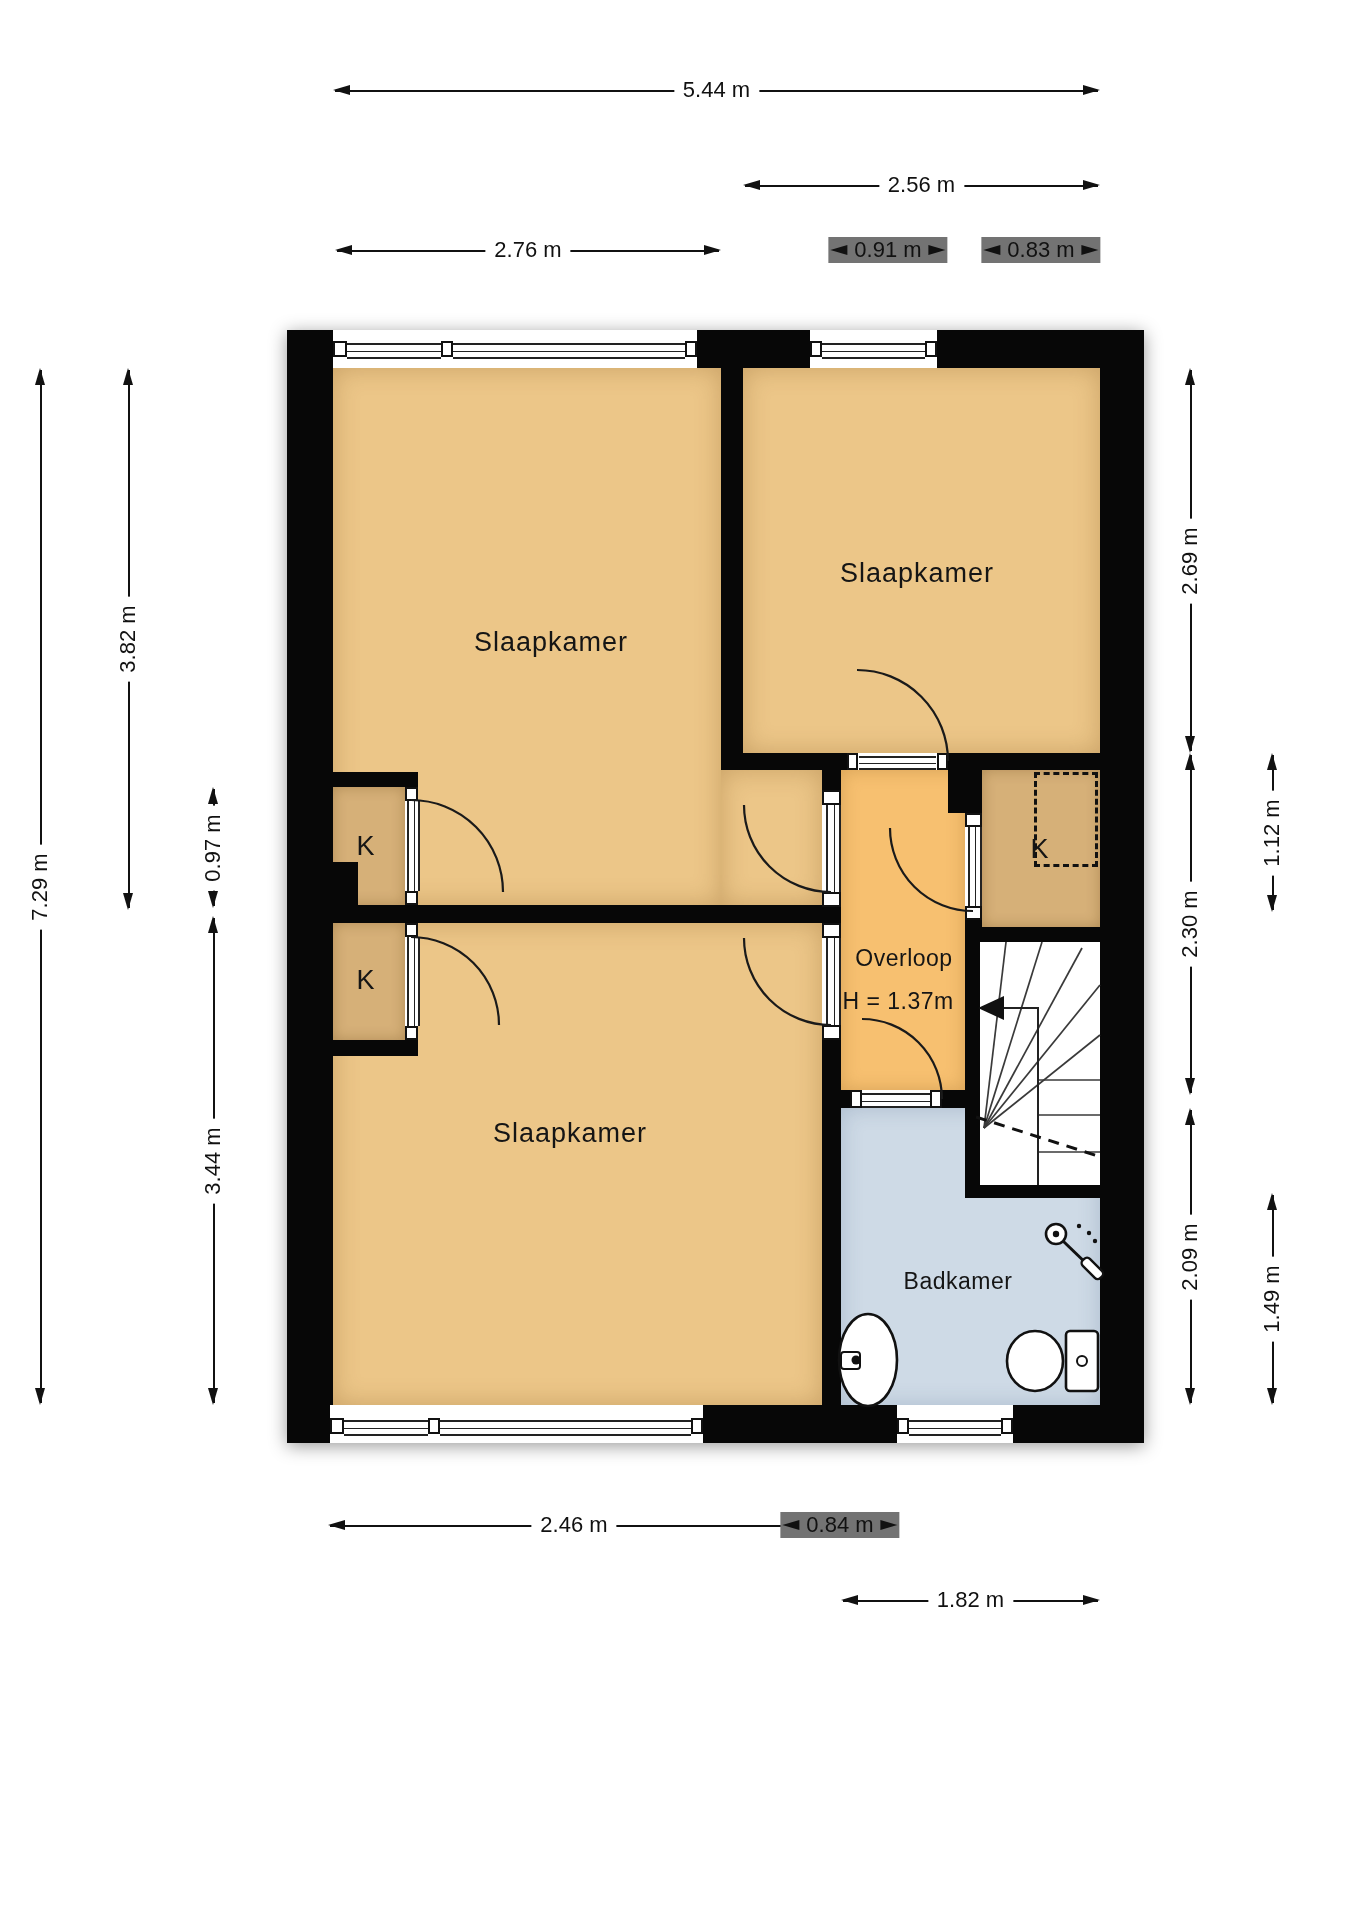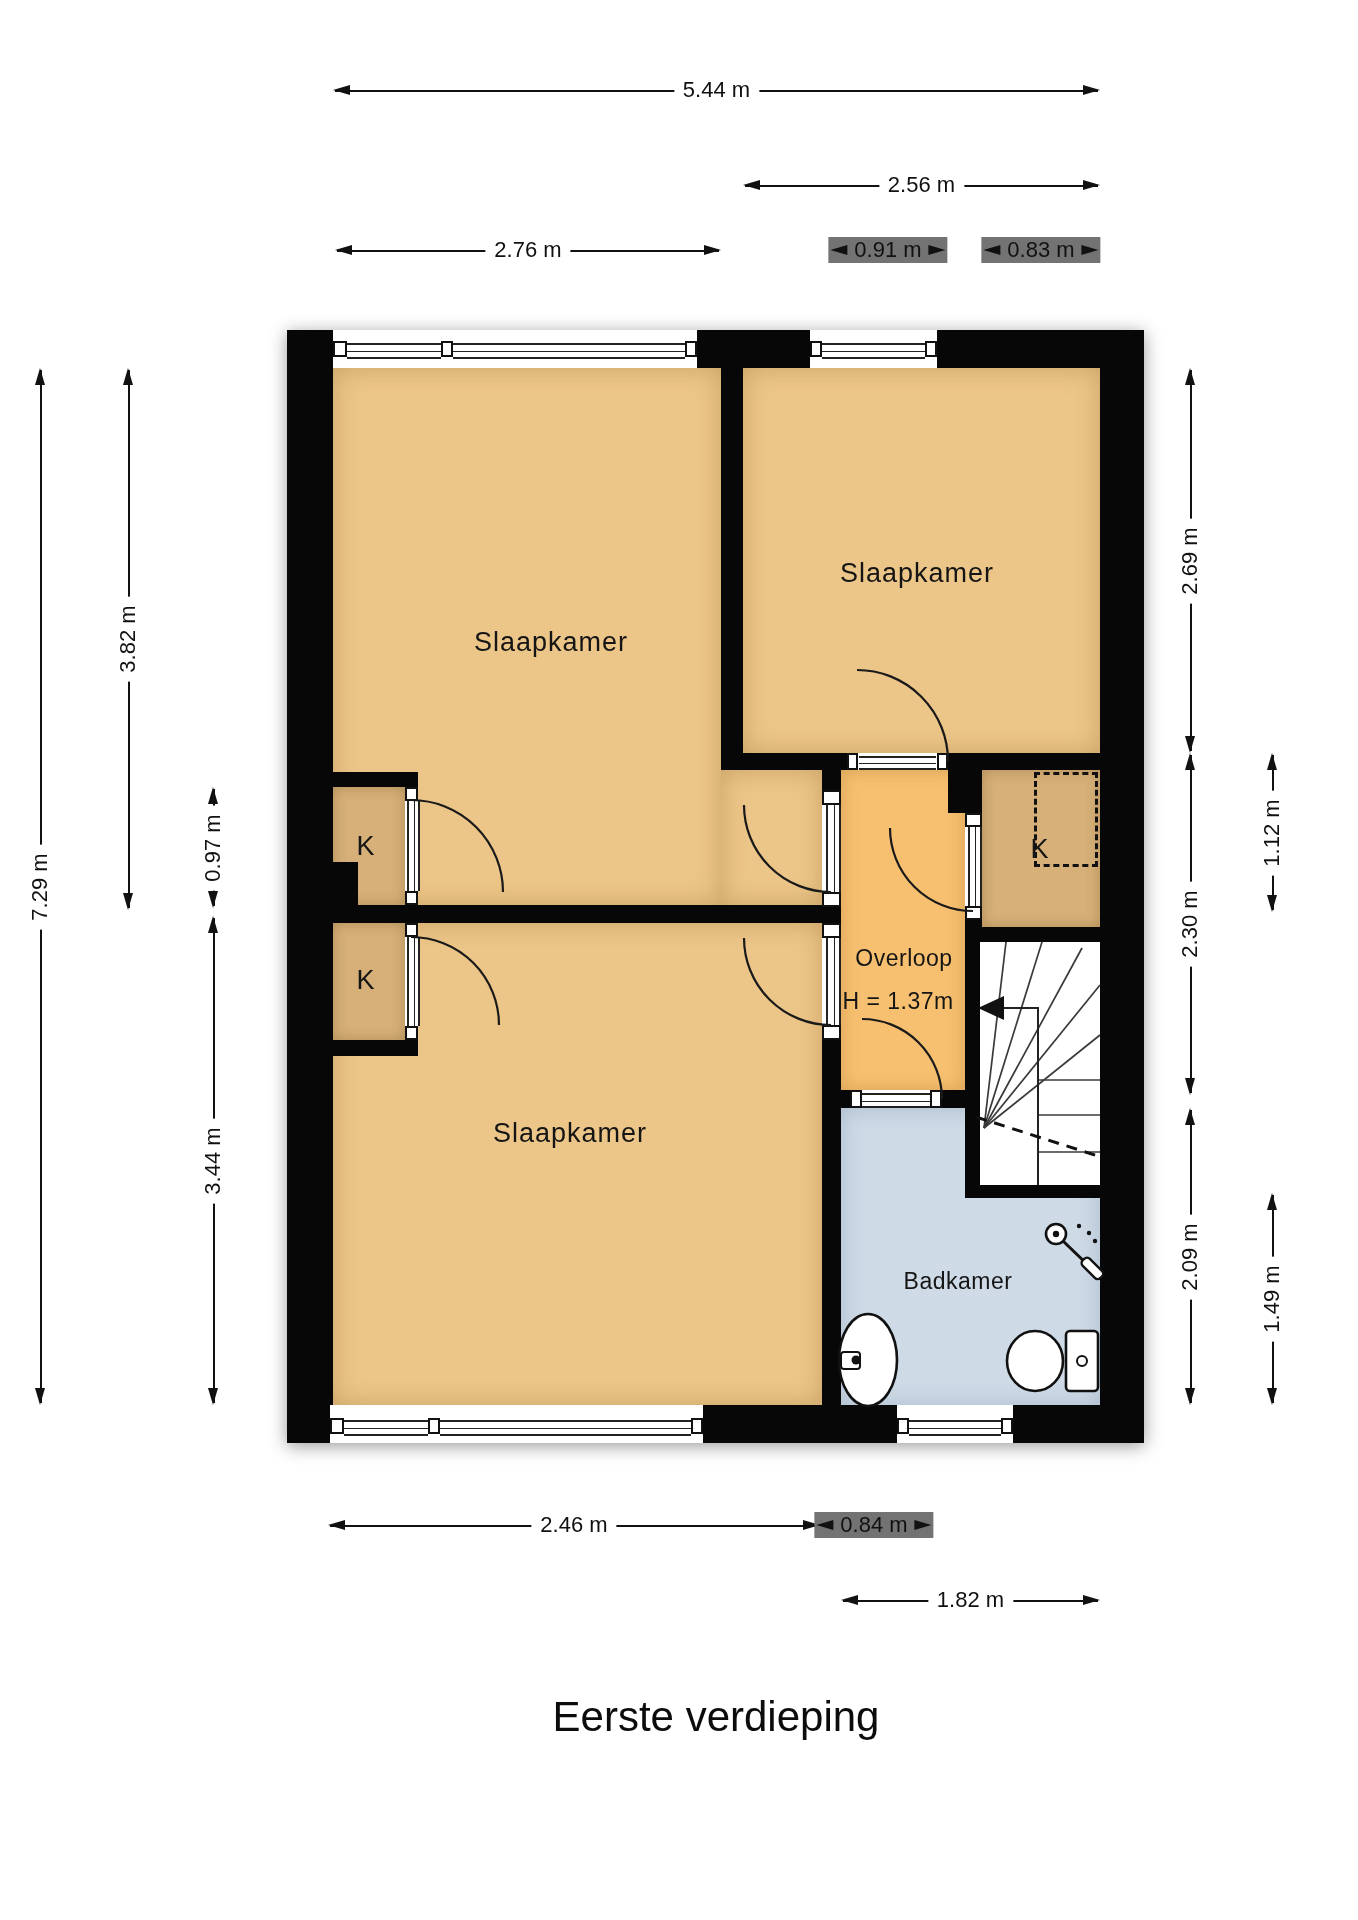--- a/index.html
+++ b/index.html
@@ -291,27 +291,26 @@
     <div class="ah b"></div>
   <span class="dlab">1.49 m</span>
 </div>
 
 <div class="dim h" style="left:328px;top:1518px;width:492px;height:14px;">
   <div class="line"></div>
     <div class="ah l"></div>
     <div class="ah r"></div>
   <span class="dlab">2.46 m</span>
 </div>
-<div class="cdim" style="left:874px;top:1525px;">
+<div class="cdim" style="left:840px;top:1525px;">
   <span class="tl"></span>
   <span class="clab">0.84 m</span>
   <span class="tr"></span>
 </div>
 <div class="dim h" style="left:841px;top:1593px;width:259px;height:14px;">
   <div class="line"></div>
     <div class="ah l"></div>
     <div class="ah r"></div>
   <span class="dlab">1.82 m</span>
 </div>
 
 <div id="title">
-  <div>Eerste verdieping</div>
 </div>
 
 </body></html>

